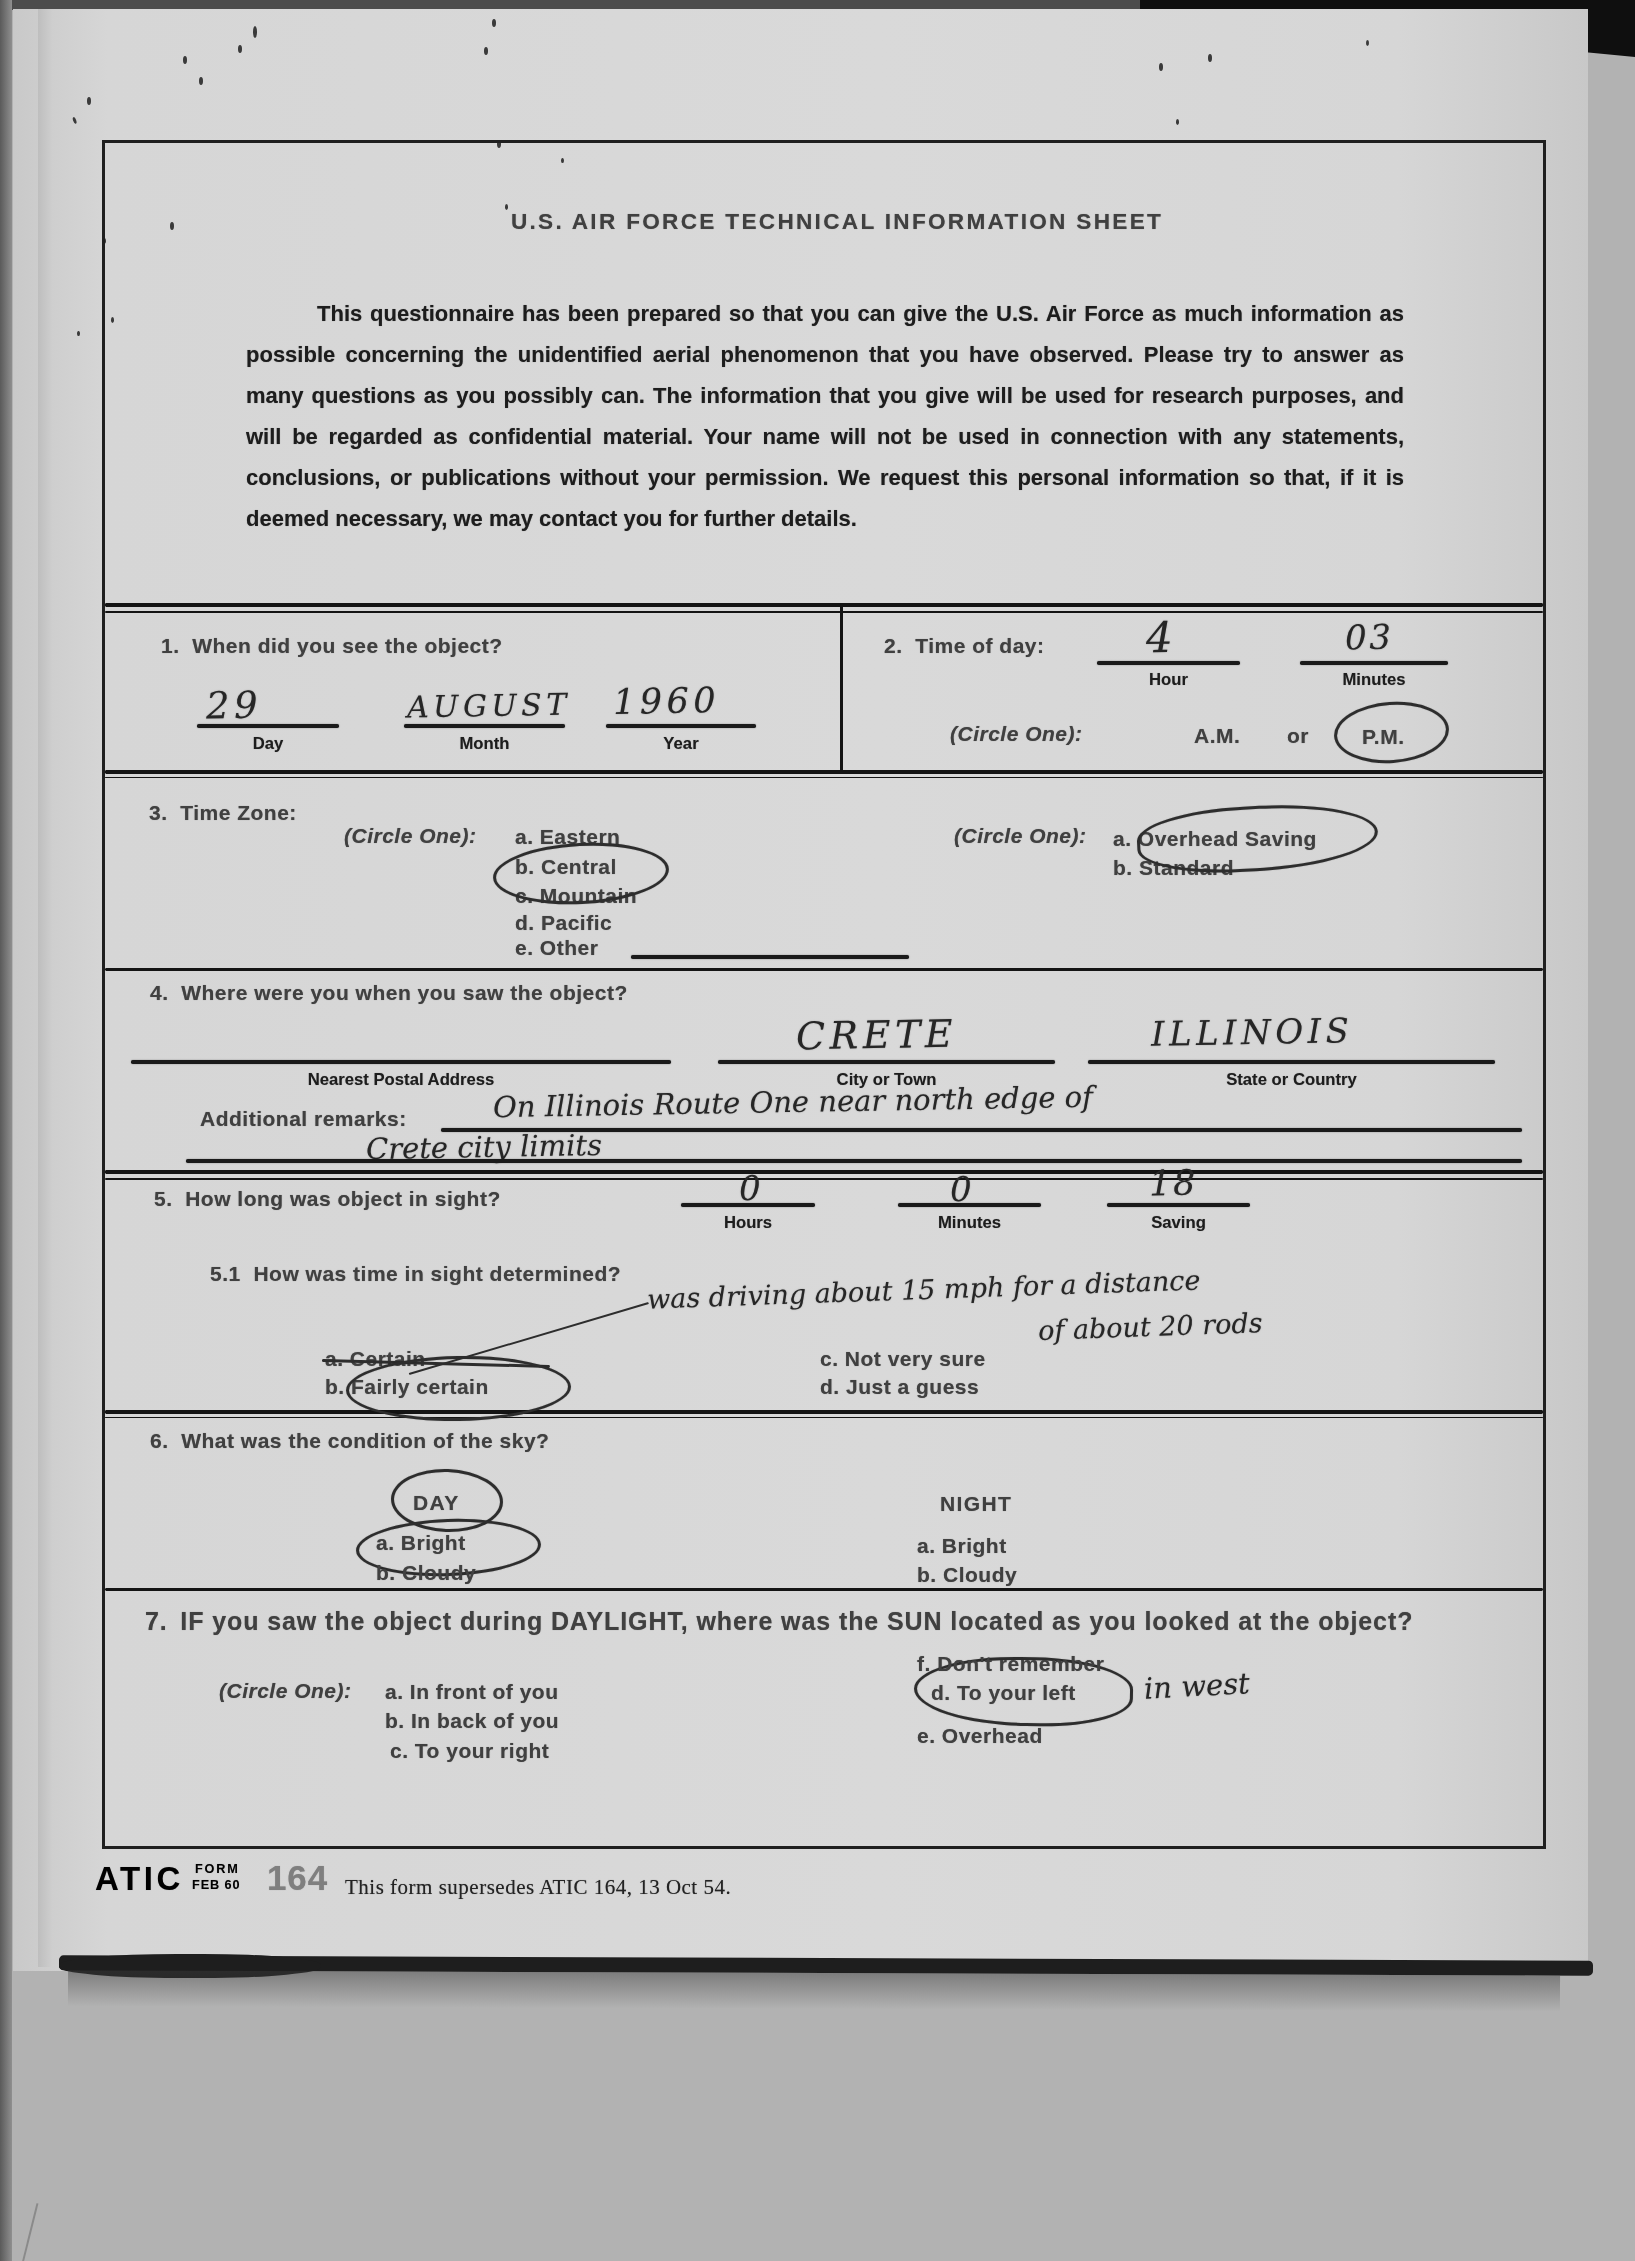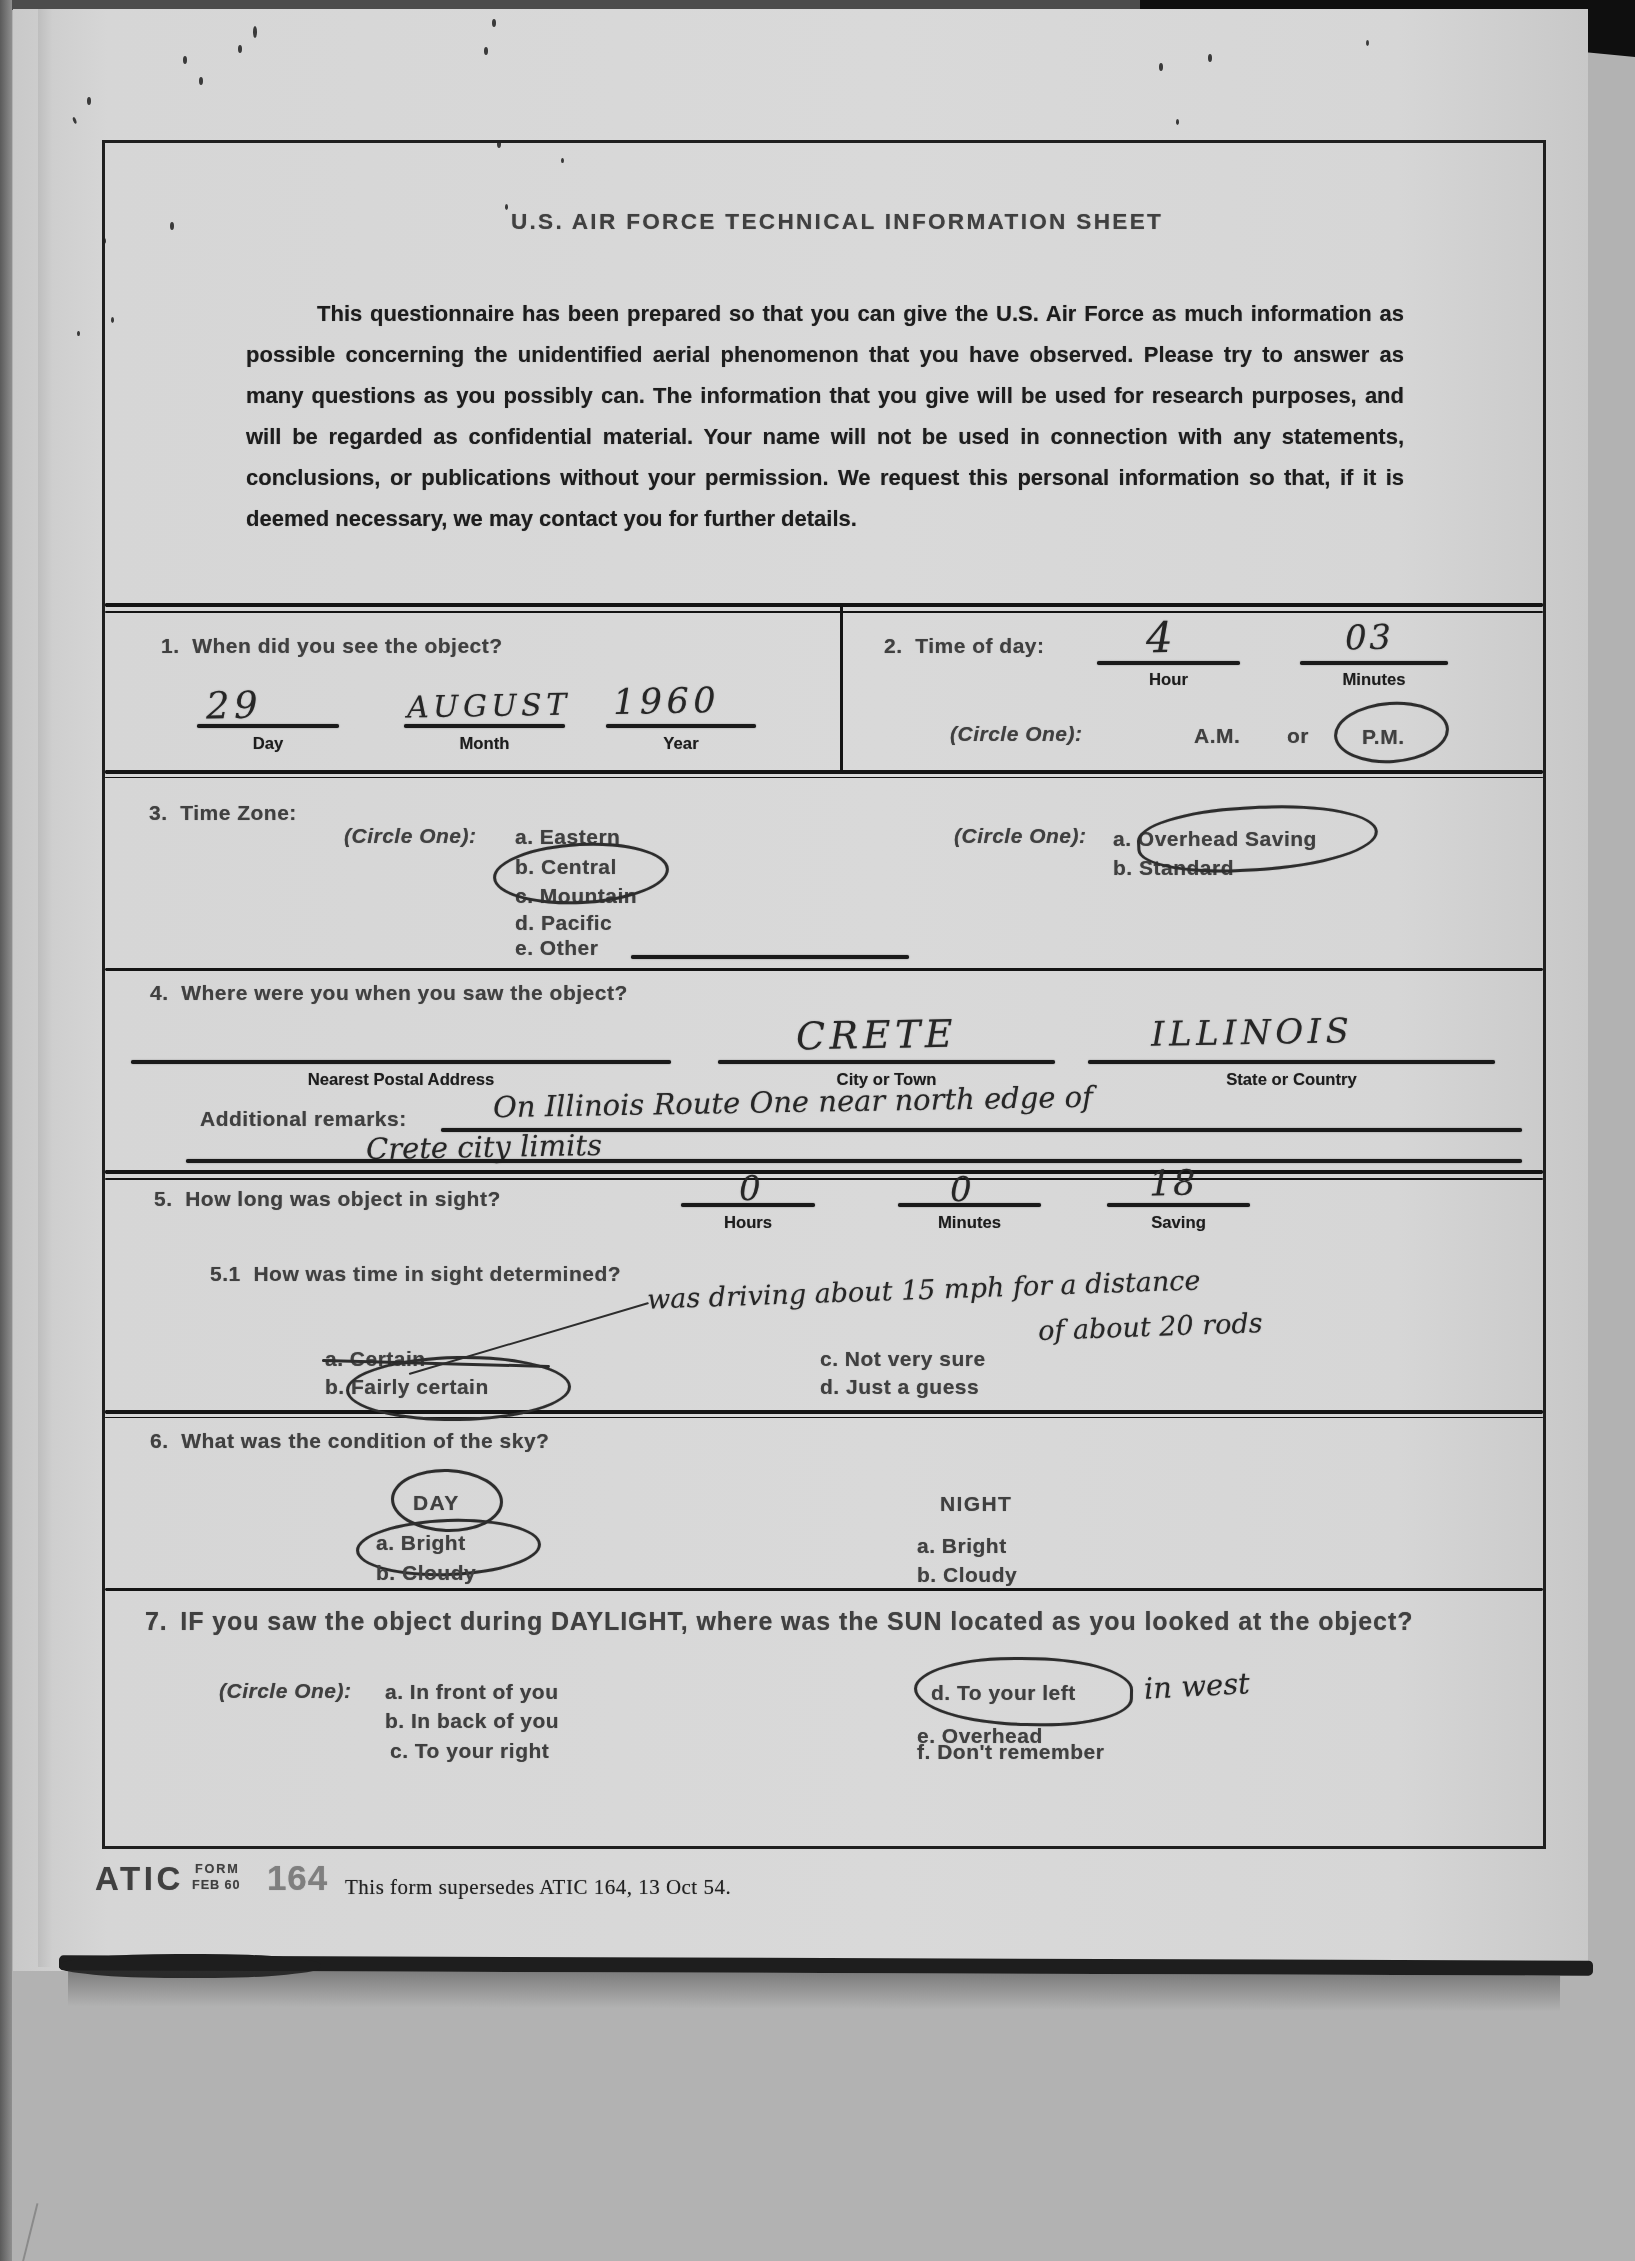--- a/index.html
+++ b/index.html
@@ -25,21 +25,21 @@
          box-shadow:0 0 1.4px rgba(0,0,0,0.5);}
   .divider{position:absolute;left:105px;width:1438px;background:#141414;border-radius:1.4px;}
   .vdivider{position:absolute;width:3.2px;background:#141414;}
   .circle-mark{position:absolute;border:3.6px solid #2d2d2d;border-radius:50%;
          box-shadow:0 0 0.9px rgba(0,0,0,0.4), inset 0 0 0.9px rgba(0,0,0,0.4);}
   .stroke{position:absolute;height:2.7px;background:#2d2d2d;border-radius:1.4px;transform-origin:left center;}
   .intro{position:absolute;left:246px;top:293px;width:1158px;font-weight:700;font-size:22px;
          line-height:41px;color:#1d1d1d;text-align:justify;text-indent:71px;
          text-shadow:0 0 0.9px rgba(25,25,25,0.45);}
   .speck{position:absolute;width:4.1px;height:8.1px;background:#3a3a3a;border-radius:50%;}
-  .stamp{position:absolute;color:#404040;font-weight:700;white-space:nowrap;
+  .stamp{position:absolute;color:#000000;font-weight:700;white-space:nowrap;
          text-shadow:0 0 0.9px rgba(100,100,100,0.5);}
 </style>
 </head>
 <body>
 
 <div id="screen">
 
   <div style="position:absolute;left:0;top:0;width:1635px;height:10px;background:#4c4c4c;"></div>
   <div style="position:absolute;left:0;top:0;width:11.8px;height:2487px;background:linear-gradient(90deg,#5a5a5a,#8f8f8f);"></div>
   <div style="position:absolute;left:1140px;top:0;width:496px;height:57px;background:#0f0f0f;clip-path:polygon(0 0,100% 0,100% 100%,0 16%);"></div>
@@ -193,21 +193,21 @@
     <span class="num">7.</span><span>IF you saw the object during DAYLIGHT, where was the SUN located as you looked at the object?</span>
   </div>
   <div class="print italic" style="left:219px;top:1679px;">(Circle One):</div>
   <div class="print" style="left:385px;top:1680px;">a.  In front of you</div>
   <div class="print" style="left:385px;top:1709px;">b.  In back of you</div>
   <div class="print" style="left:390px;top:1739px;">c.  To your right</div>
   <div class="print" style="left:931px;top:1681px;">d.  To your left</div>
   <div class="circle-mark" style="left:914px;top:1657px;width:213px;height:63px;border-radius:52% 48% 45% 55%;transform:rotate(1deg);"></div>
   <div class="hand" style="left:1144px;top:1669px;font-size:29px;transform:rotate(-3deg);">in west</div>
   <div class="print" style="left:917px;top:1712px;margin-top:12px;">e.  Overhead</div>
-  <div class="print" style="left:917px;top:1740px;">f.  Don't remember</div>
+  <div class="print" style="left:917px;top:1652px;">f.  Don't remember</div>
 
   <div class="stamp" style="left:95px;top:1860px;font-size:33px;letter-spacing:3.6px;">ATIC</div>
   <div class="stamp" style="left:195px;top:1862px;font-size:12.7px;letter-spacing:1.8px;">FORM</div>
   <div class="stamp" style="left:192px;top:1878px;font-size:12.7px;letter-spacing:0.9px;">FEB 60</div>
   <div class="stamp" style="left:267px;top:1858px;font-size:35px;letter-spacing:0.9px;color:#7f7f7f;">164</div>
   <div class="print serif" style="left:345px;top:1876px;font-size:21px;font-weight:400;color:#232323;">This form supersedes ATIC 164, 13 Oct 54.</div>
 
 </div>
 
 

